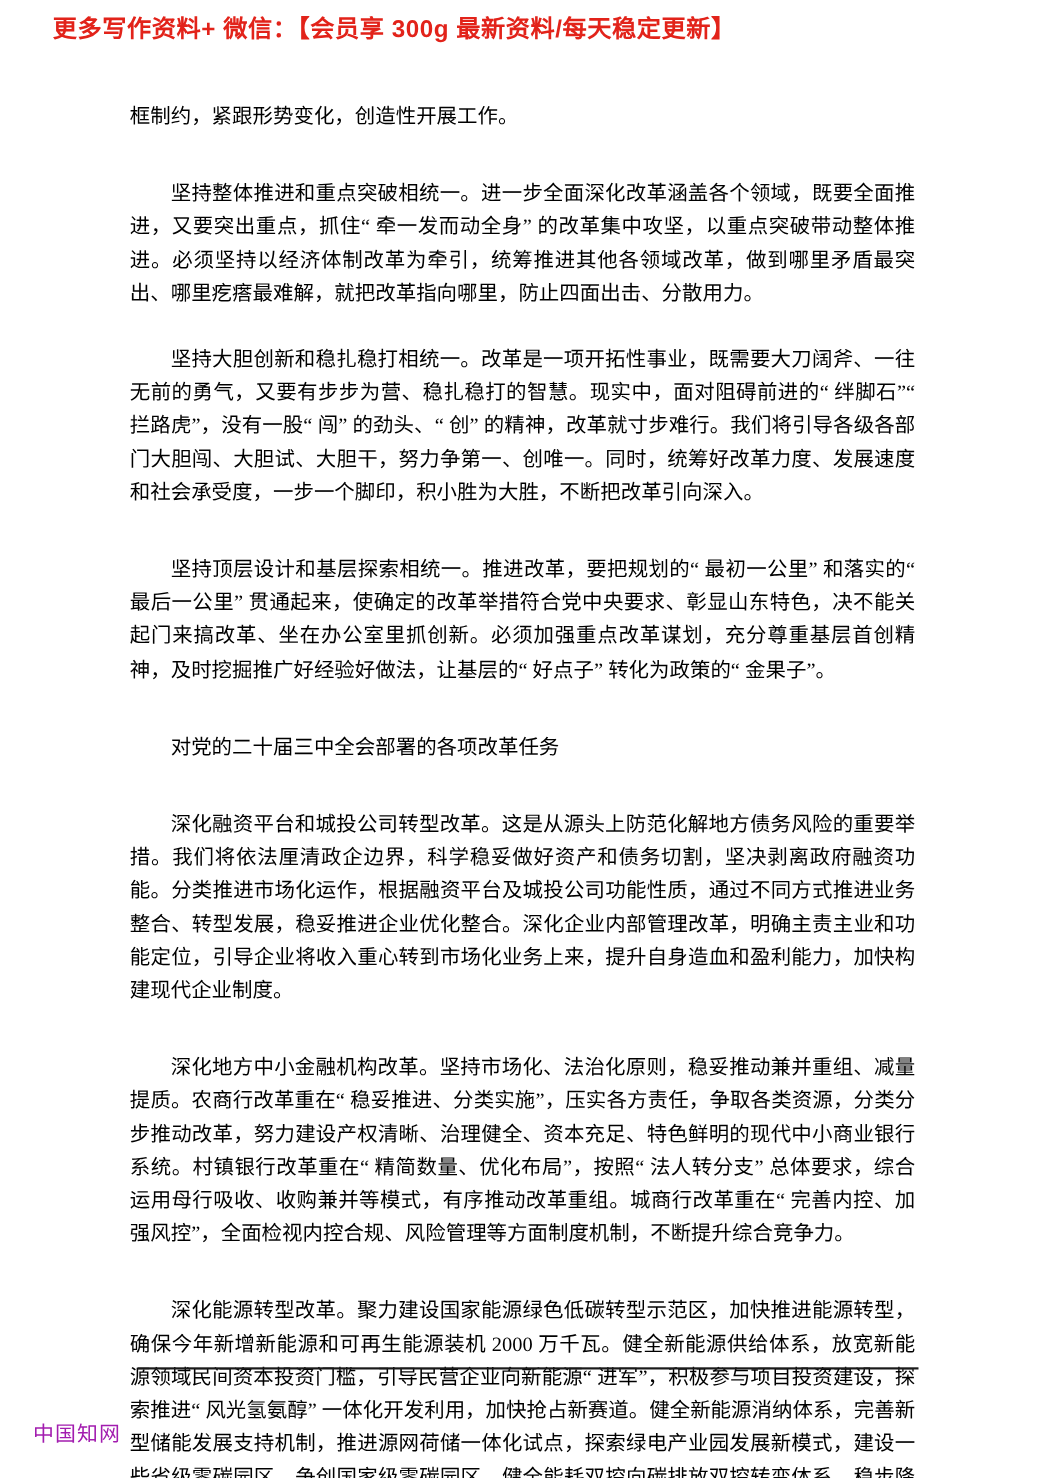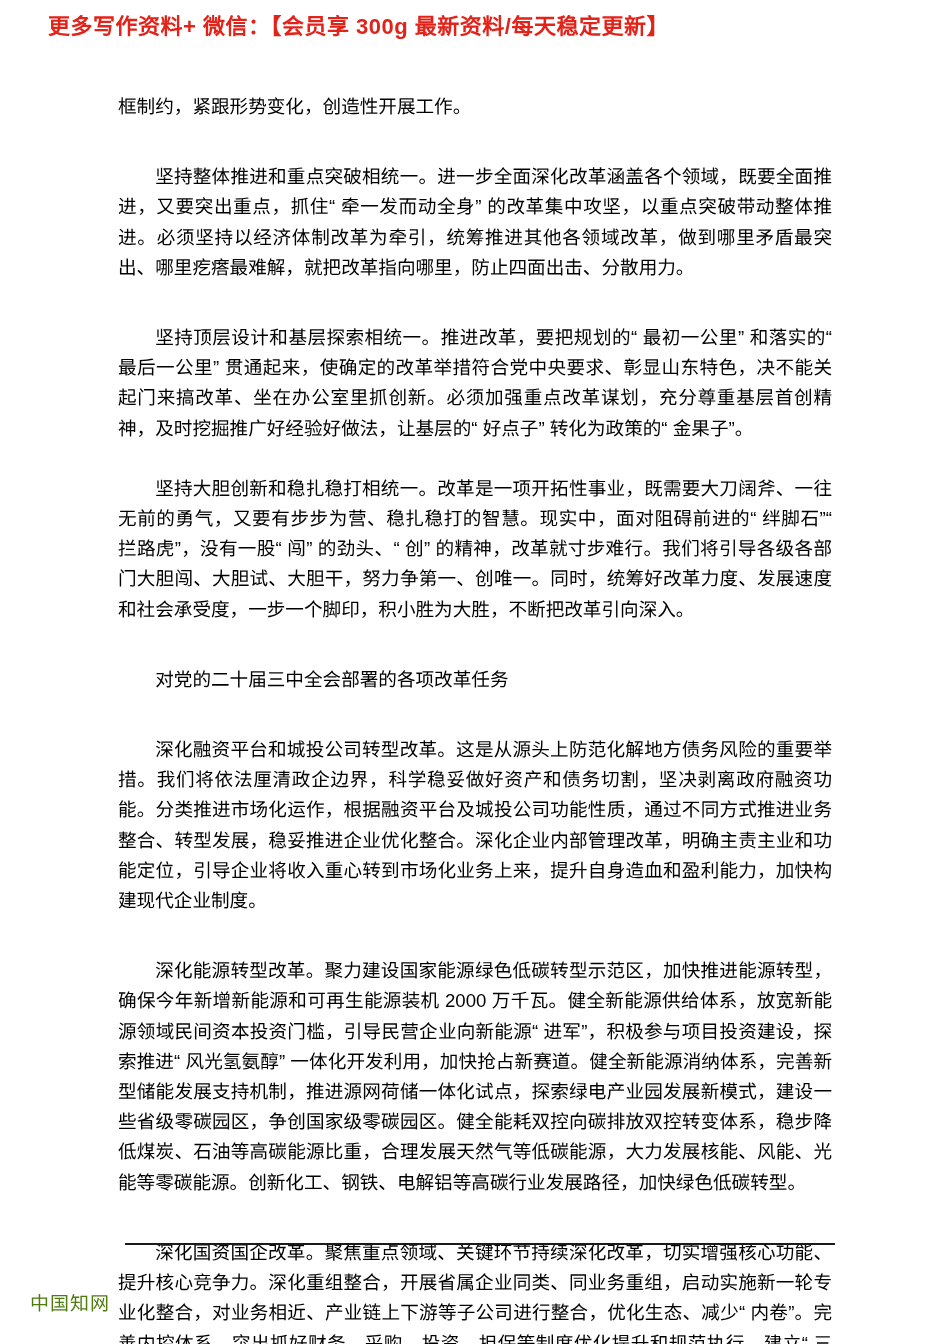--- a/index.html
+++ b/index.html
@@ -40,21 +40,21 @@
     width: 714px;
   }
   .para {
     margin: 0;
     font-size: 18.6px;
     line-height: 30.2px;
     color: #000000;
     text-align: justify;
     text-justify: inter-ideograph;
     letter-spacing: 0px;
-    font-family: Liberation Sans, sans-serif;
+    font-family: Liberation Serif, serif;
   }
   .para.indent {
     text-indent: 2em;
     margin-top: 40px;
   }
   .para.noindent {
     text-indent: 0;
   }
   
   .para.gap-before {
@@ -111,28 +111,29 @@
 </head>
 <body>
 
 <div class="page">
 
   <div class="promo-header" style="color: rgb(226, 35, 26);">更多写作资料+ 微信：【会员享 300g 最新资料/每天稳定更新】</div>
 
   <div class="body-col" id="body-col">
       <p class="para noindent">框制约，紧跟形势变化，创造性开展工作。</p>
       <p class="para indent">坚持整体推进和重点突破相统一。进一步全面深化改革涵盖各个领域，既要全面推进，又要突出重点，抓住“ 牵一发而动全身” 的改革集中攻坚，以重点突破带动整体推进。必须坚持以经济体制改革为牵引，统筹推进其他各领域改革，做到哪里矛盾最突出、哪里疙瘩最难解，就把改革指向哪里，防止四面出击、分散用力。</p>
+      <p class="para indent gap-before">坚持大胆创新和稳扎稳打相统一。改革是一项开拓性事业，既需要大刀阔斧、一往无前的勇气，又要有步步为营、稳扎稳打的智慧。现实中，面对阻碍前进的“ 绊脚石”“ 拦路虎”，没有一股“ 闯” 的劲头、“ 创” 的精神，改革就寸步难行。我们将引导各级各部门大胆闯、大胆试、大胆干，努力争第一、创唯一。同时，统筹好改革力度、发展速度和社会承受度，一步一个脚印，积小胜为大胜，不断把改革引向深入。</p>
       <p class="para indent">坚持顶层设计和基层探索相统一。推进改革，要把规划的“ 最初一公里” 和落实的“ 最后一公里” 贯通起来，使确定的改革举措符合党中央要求、彰显山东特色，决不能关起门来搞改革、坐在办公室里抓创新。必须加强重点改革谋划，充分尊重基层首创精神，及时挖掘推广好经验好做法，让基层的“ 好点子” 转化为政策的“ 金果子”。</p>
-      <p class="para indent gap-before">坚持大胆创新和稳扎稳打相统一。改革是一项开拓性事业，既需要大刀阔斧、一往无前的勇气，又要有步步为营、稳扎稳打的智慧。现实中，面对阻碍前进的“ 绊脚石”“ 拦路虎”，没有一股“ 闯” 的劲头、“ 创” 的精神，改革就寸步难行。我们将引导各级各部门大胆闯、大胆试、大胆干，努力争第一、创唯一。同时，统筹好改革力度、发展速度和社会承受度，一步一个脚印，积小胜为大胜，不断把改革引向深入。</p>
       <p class="para indent">对党的二十届三中全会部署的各项改革任务</p>
       <p class="para indent">深化融资平台和城投公司转型改革。这是从源头上防范化解地方债务风险的重要举措。我们将依法厘清政企边界，科学稳妥做好资产和债务切割，坚决剥离政府融资功能。分类推进市场化运作，根据融资平台及城投公司功能性质，通过不同方式推进业务整合、转型发展，稳妥推进企业优化整合。深化企业内部管理改革，明确主责主业和功能定位，引导企业将收入重心转到市场化业务上来，提升自身造血和盈利能力，加快构建现代企业制度。</p>
+      <p class="para indent">深化地方中小金融机构改革。坚持市场化、法治化原则，稳妥推动兼并重组、减量提质。农商行改革重在“ 稳妥推进、分类实施”，压实各方责任，争取各类资源，分类分步推动改革，努力建设产权清晰、治理健全、资本充足、特色鲜明的现代中小商业银行系统。村镇银行改革重在“ 精简数量、优化布局”，按照“ 法人转分支” 总体要求，综合运用母行吸收、收购兼并等模式，有序推动改革重组。城商行改革重在“ 完善内控、加强风控”，全面检视内控合规、风险管理等方面制度机制，不断提升综合竞争力。</p>
       <p class="para indent">深化能源转型改革。聚力建设国家能源绿色低碳转型示范区，加快推进能源转型，确保今年新增新能源和可再生能源装机 2000 万千瓦。健全新能源供给体系，放宽新能源领域民间资本投资门槛，引导民营企业向新能源“ 进军”，积极参与项目投资建设，探索推进“ 风光氢氨醇” 一体化开发利用，加快抢占新赛道。健全新能源消纳体系，完善新型储能发展支持机制，推进源网荷储一体化试点，探索绿电产业园发展新模式，建设一些省级零碳园区，争创国家级零碳园区。健全能耗双控向碳排放双控转变体系，稳步降低煤炭、石油等高碳能源比重，合理发展天然气等低碳能源，大力发展核能、风能、光能等零碳能源。创新化工、钢铁、电解铝等高碳行业发展路径，加快绿色低碳转型。</p>
       <p class="para indent">深化国资国企改革。聚焦重点领域、关键环节持续深化改革，切实增强核心功能、提升核心竞争力。深化重组整合，开展省属企业同类、同业务重组，启动实施新一轮专业化整合，对业务相近、产业链上下游等子公司进行整合，优化生态、减少“ 内卷”。完善内控体系，突出抓好财务、采购、投资、担保等制度优化提升和规范执行，建立“ 三重一大” 决策制度执行情况监督机制。健全境外投资管理制度，加强境外投资财务管理，完善项目后评价机制，提高境外投资决策、组织、控制、监督的有效性。健全企业评价体系，探索建立省属国企履行战略使命评价机制，建</p>
     </div>
 
 
   <div class="bottom-rule"></div>
 
   <div class="cnki-mark">
-    <span class="cnki-name" style="color: #4d7c0f;">中国知网</span>
+    <span class="cnki-name" style="color: #a21caf;">中国知网</span>
   </div>
 
 </div>
 
 </body></html>

